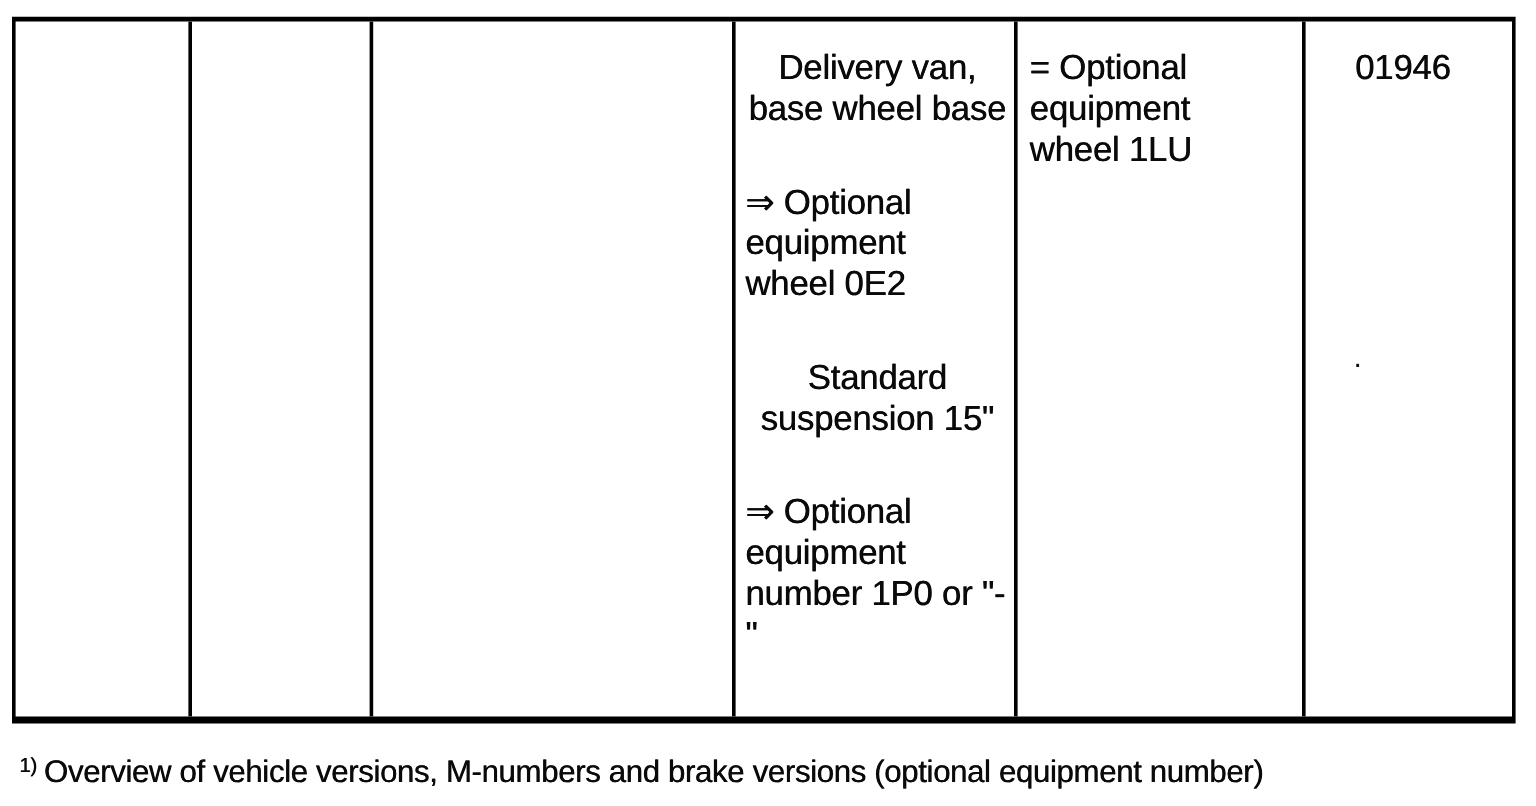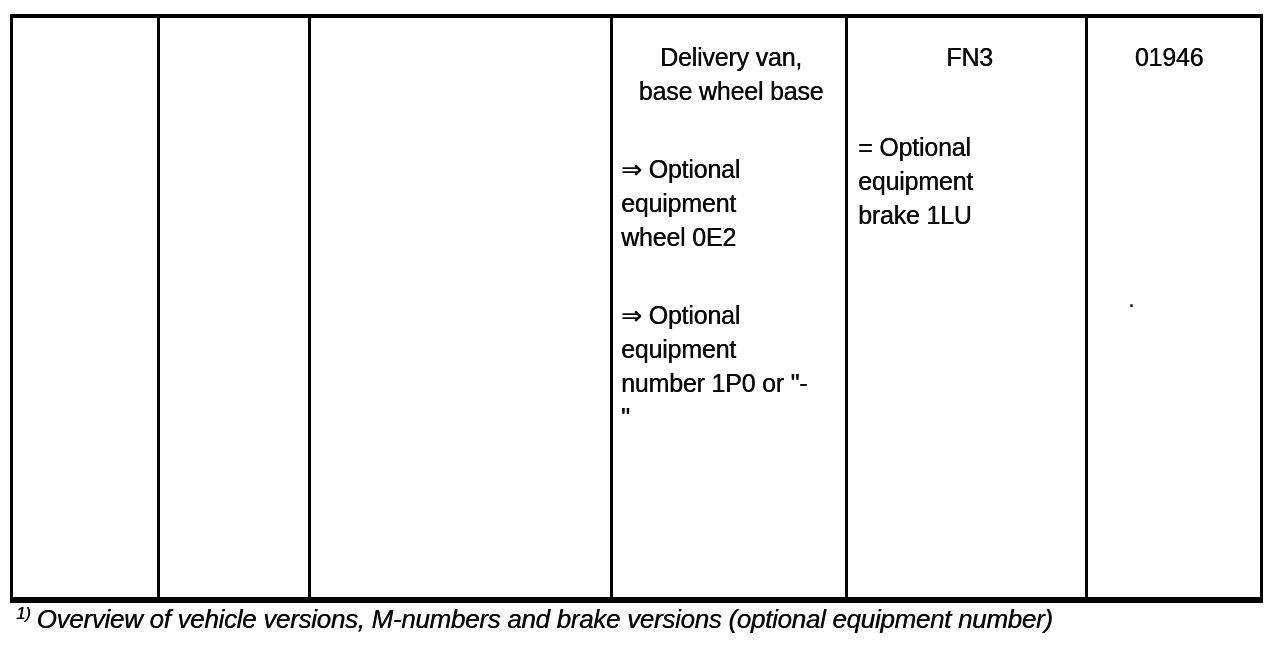--- a/index.html
+++ b/index.html
@@ -30,21 +30,21 @@
     border-top: 4px solid #000;
     border-left: 3px solid #000;
     border-right: 3px solid #000;
     border-bottom: 6px solid #000;
     background: #fff;
   }
   .cell {
     box-sizing: border-box;
     border-right: 3px solid #000;
     padding: 22px 4px 0 8px;
-    font-size: 25px;
+    font-size: 29px;
     line-height: 34px;
     letter-spacing: -0.2px;
     text-shadow: 0.4px 0 0 #0a0a0a; 
   }
   .cell:last-child { border-right: none; }
   .c1 { width: 147px; }
   .c2 { width: 151px; }
   .c3 { width: 302px; }
   .c4 { width: 235px; }
   .c5 { width: 240px; padding-left: 10px; }
@@ -60,27 +60,26 @@
     left: 1128px;
     top: 281px;
     font-size: 25px;
     line-height: 34px;
     color: #111;
   }
   
   .footnote {
     position: absolute;
     left: 16px;
-    top: 602px;
+    top: 626px;
     font-size: 26px;
     line-height: 34px;
     letter-spacing: -0.3px;
     white-space: nowrap;
     text-shadow: 0.4px 0 0 #0a0a0a;
-    font-style: italic;
   }
   .footnote .sup {
     font-size: 17px;
     position: relative;
     top: -9px;
     margin-right: 6px;
   }
 </style>
 </head>
 <body>
@@ -96,36 +95,37 @@
     <div class="cell c4">
       <p class="para center">
         <span class="ln">Delivery van,</span>
         <span class="ln">base wheel base</span>
       </p>
       <p class="para left">
         <span class="ln">⇒ Optional</span>
         <span class="ln">equipment</span>
         <span class="ln">wheel 0E2</span>
       </p>
+      <p class="para center">
+        <span class="ln">Standard</span>
+        <span class="ln">suspension 15"</span>
+      </p>
       <p class="para left">
         <span class="ln">⇒ Optional</span>
         <span class="ln">equipment</span>
         <span class="ln">number 1P0 or "-</span>
         <span class="ln">"</span>
       </p>
     </div>
 
     <div class="cell c5">
-      <p class="para center gap-lg">
-        <span class="ln">FN3</span>
-      </p>
       <p class="para left">
         <span class="ln">= Optional</span>
         <span class="ln">equipment</span>
-        <span class="ln">brake 1LU</span>
+        <span class="ln">wheel 1LU</span>
       </p>
     </div>
 
     <div class="cell c6">
       <p class="para center">
         <span class="ln">01946</span>
       </p>
     </div>
 
   </div>

